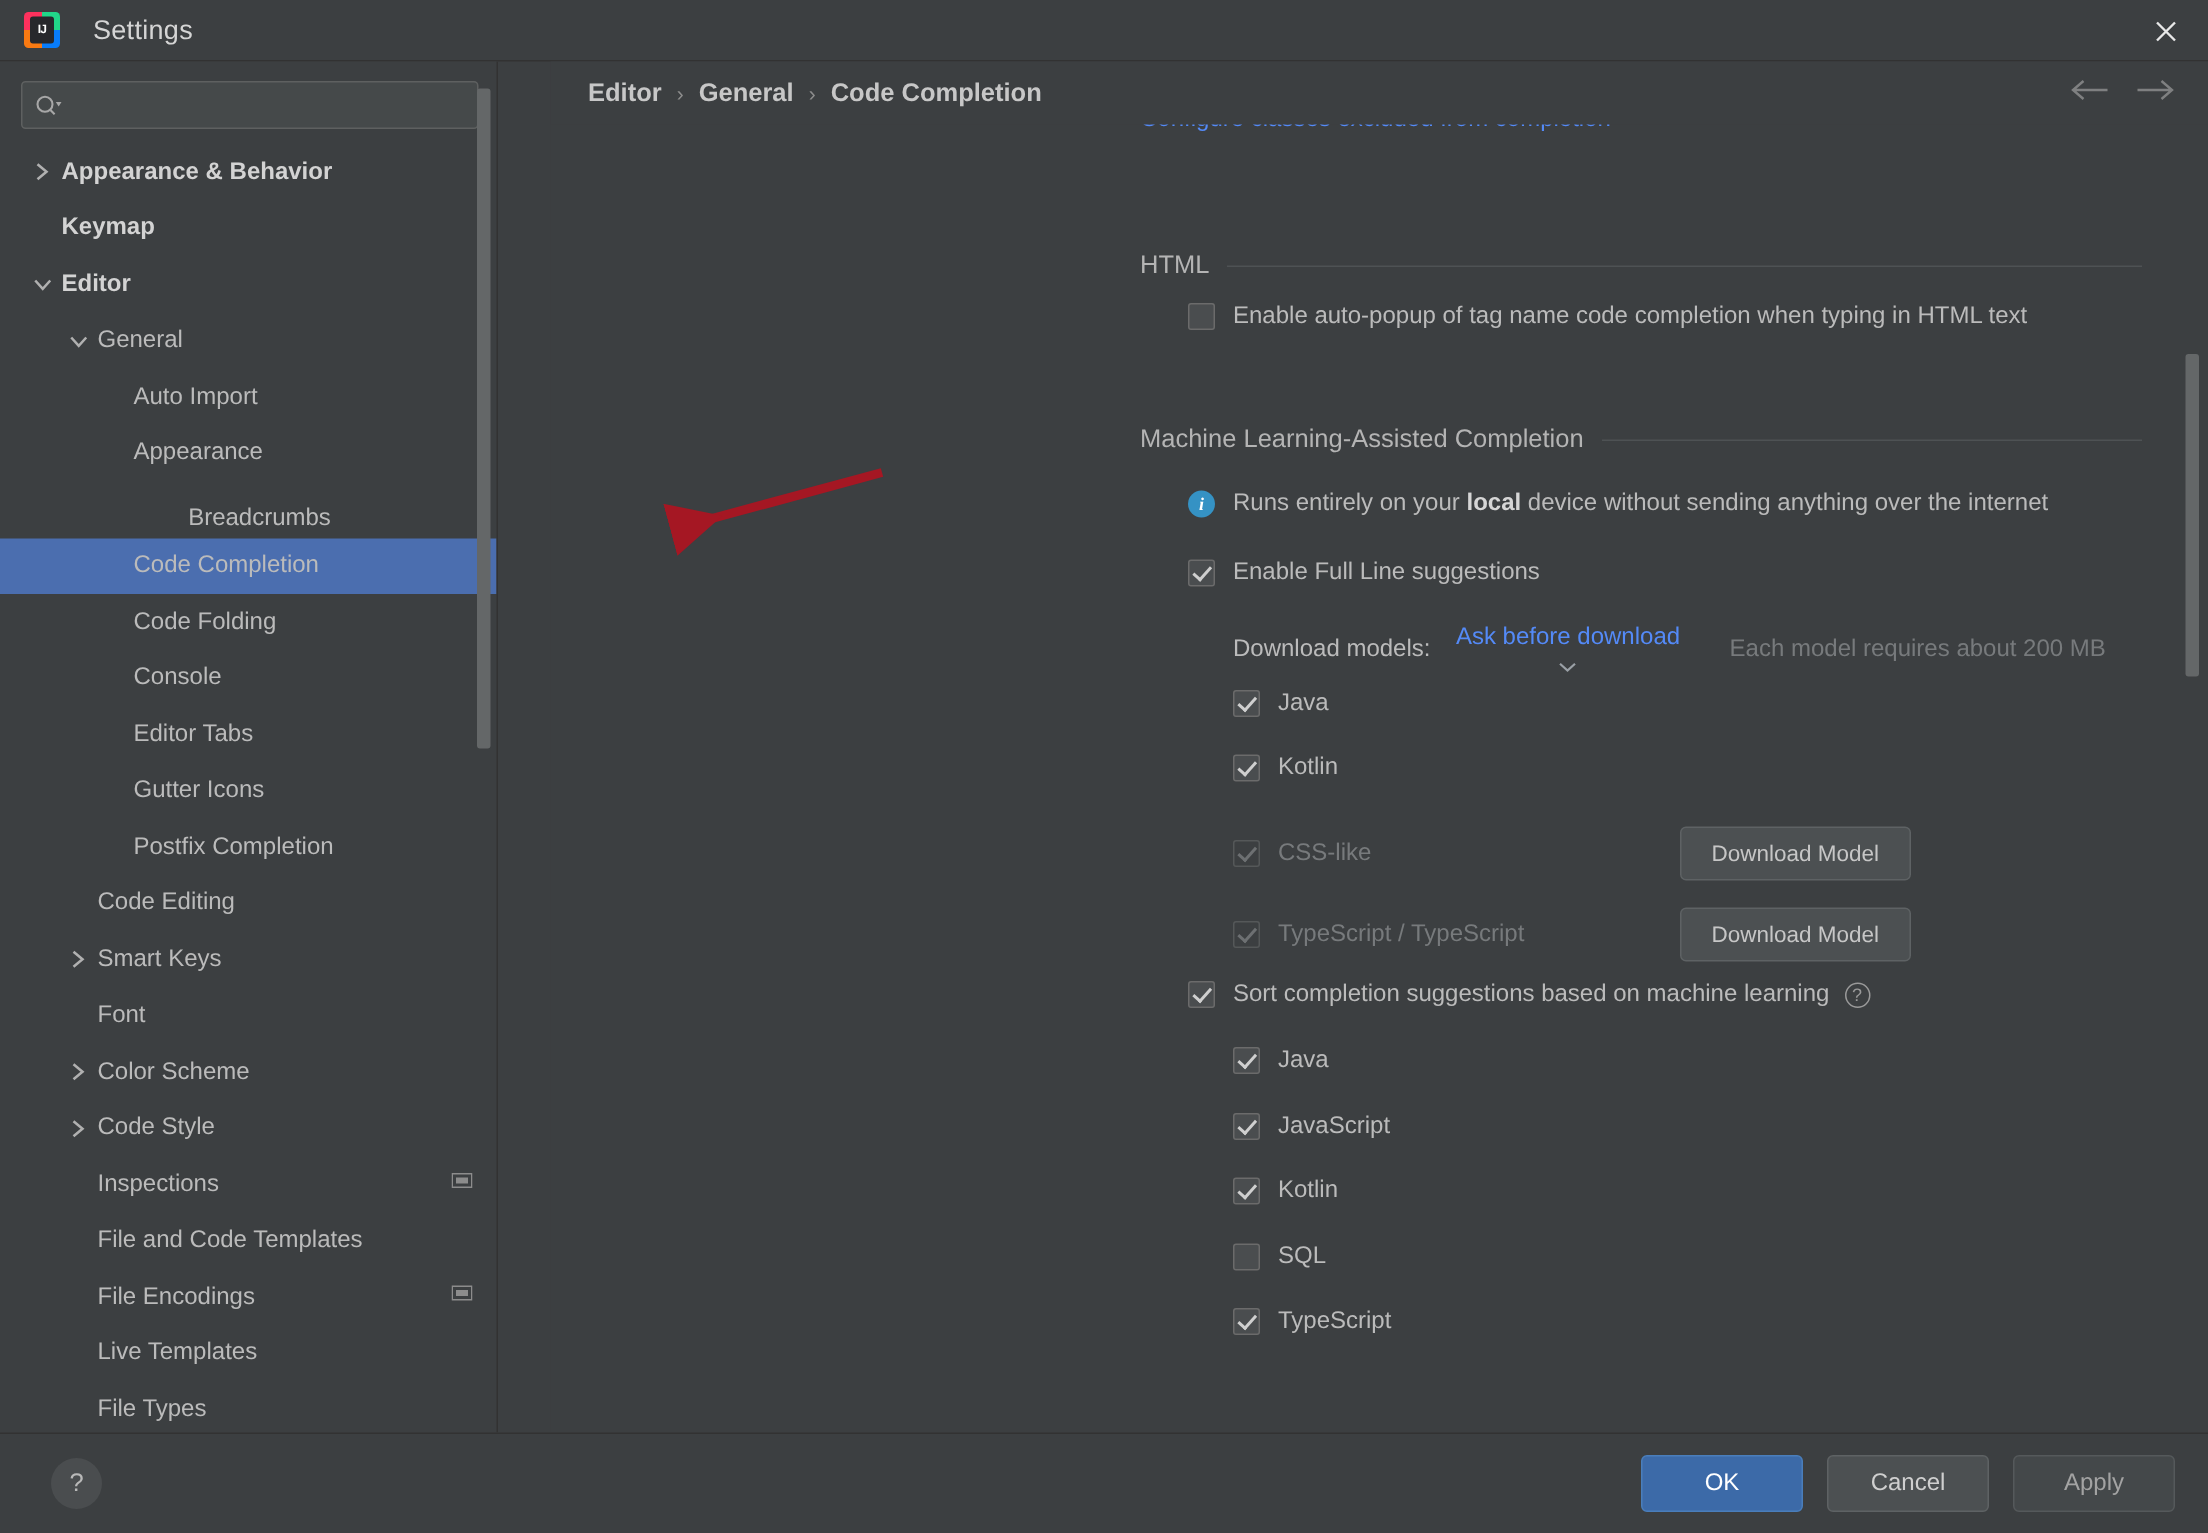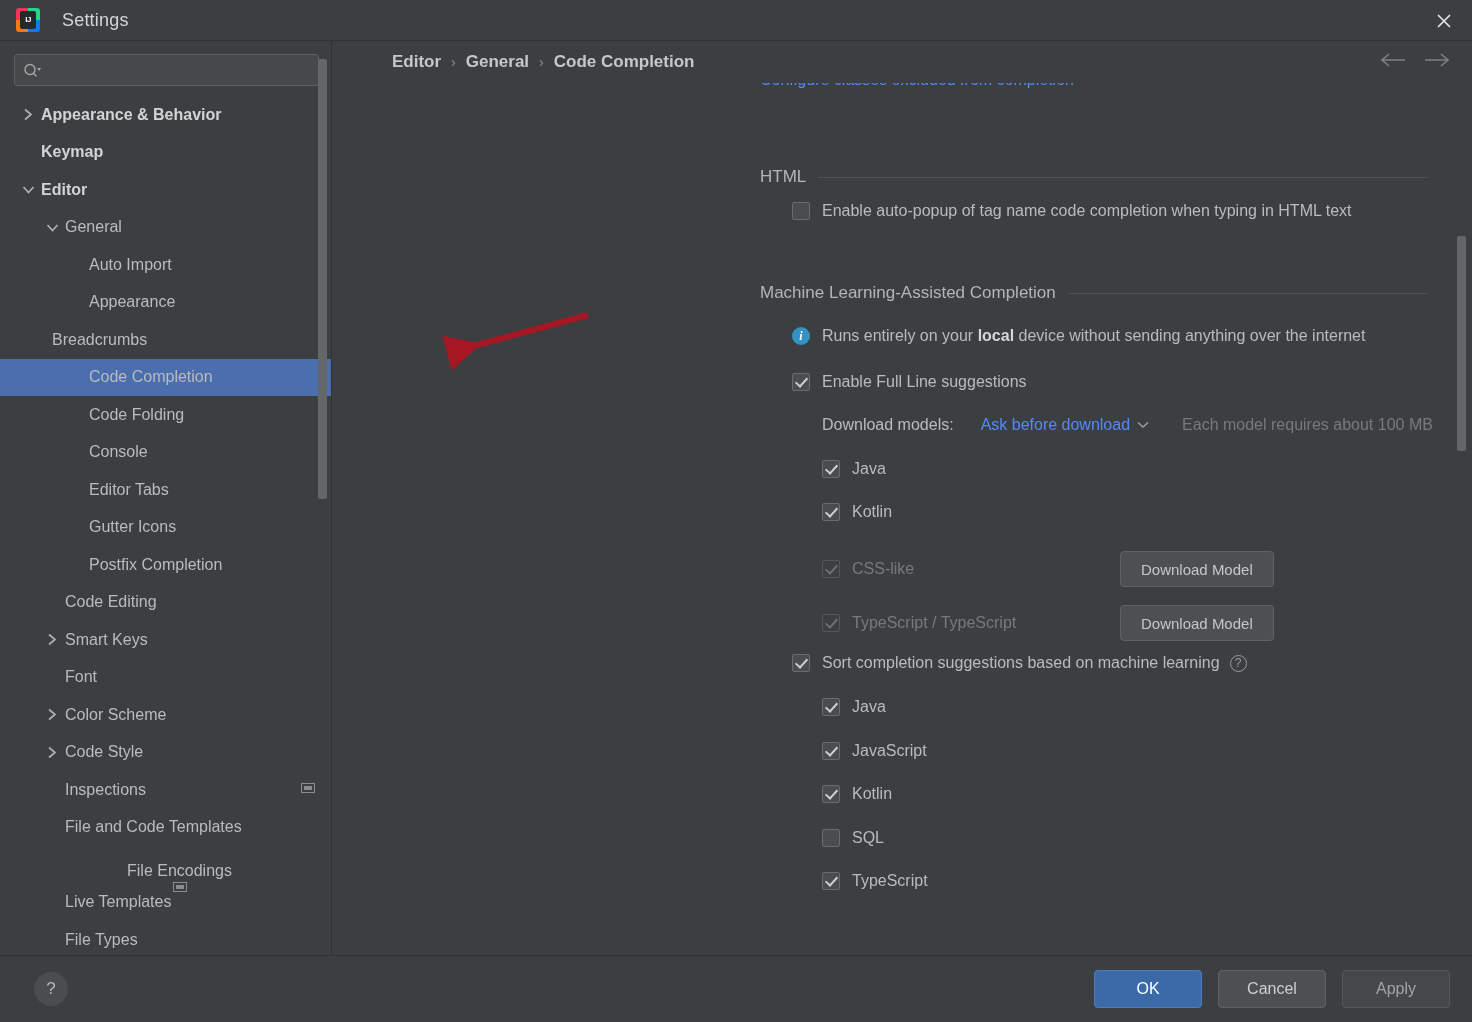--- a/index.html
+++ b/index.html
@@ -244,21 +244,21 @@
         <span class="tree-label">General</span>
       </div>
       <div class="tree-row" style="padding-left: 68px;">
         <span class="tw"></span>
         <span class="tree-label">Auto Import</span>
       </div>
       <div class="tree-row" style="padding-left: 68px;">
         <span class="tw"></span>
         <span class="tree-label">Appearance</span>
       </div>
-      <div class="tree-row" style="padding-left: 31px;">
+      <div class="tree-row" style="padding-left: 31px; flex-direction: column;">
         <span class="tw"></span>
         <span class="tree-label">Breadcrumbs</span>
       </div>
       <div class="tree-row selected" style="padding-left: 68px;">
         <span class="tw"></span>
         <span class="tree-label">Code Completion</span>
       </div>
       <div class="tree-row" style="padding-left: 68px;">
         <span class="tw"></span>
         <span class="tree-label">Code Folding</span>
@@ -316,21 +316,21 @@
         <span class="tree-label">Inspections</span>
         <span><svg class="badge-icon" viewBox="0 0 14 14">
             <rect x="0.5" y="2.5" width="13" height="9" fill="none" stroke="#9a9a9a"></rect>
             <rect x="3" y="5" width="8" height="4" fill="#9a9a9a"></rect>
           </svg></span>
       </div>
       <div class="tree-row" style="padding-left: 44px;">
         <span class="tw"></span>
         <span class="tree-label">File and Code Templates</span>
       </div>
-      <div class="tree-row" style="padding-left: 44px; flex-direction: column;">
+      <div class="tree-row" style="padding-left: 44px;">
         <span class="tw"></span>
         <span class="tree-label">File Encodings</span>
         <span><svg class="badge-icon" viewBox="0 0 14 14">
             <rect x="0.5" y="2.5" width="13" height="9" fill="none" stroke="#9a9a9a"></rect>
             <rect x="3" y="5" width="8" height="4" fill="#9a9a9a"></rect>
           </svg></span>
       </div>
       <div class="tree-row" style="padding-left: 44px;">
         <span class="tw"></span>
         <span class="tree-label">Live Templates</span>
@@ -376,27 +376,27 @@
       <span class="lbl"><span>Runs entirely on your </span><b>local</b><span> device without sending anything over the internet</span></span>
     </div>
 
     <div class="row" style="left:425px; top:290px;">
       <span class="cb checked"></span>
       <span class="lbl">Enable Full Line suggestions</span>
     </div>
 
     <div class="row" style="left:455px; top:333px;">
       <span class="lbl">Download models:</span>
-      <span class="link-dd" style="margin-left:27px;">
+      <span class="link-dd" style="margin-left:17px;flex-direction:column;">
         <span>Ask before download</span>
         <svg width="12" height="8" viewBox="0 0 12 8">
             <path d="M1 1.5 L6 6 L11 1.5" stroke="#9aa0a6" stroke-width="1.5" fill="none"></path>
           </svg>
       </span>
-      <span class="lbl dim" style="margin-left:33px;">Each model requires about 100 MB</span>
+      <span class="lbl dim" style="margin-left:33px;">Each model requires about 200 MB</span>
     </div>
 
     <div id="fl-langs">
         <div class="row" style="left: 455px; top: 377px;">
           <span class="cb checked"></span>
           <span class="lbl" style="min-width:0;">Java</span>
         </div>
         <div class="row" style="left: 455px; top: 420px;">
           <span class="cb checked"></span>
           <span class="lbl" style="min-width:0;">Kotlin</span>

